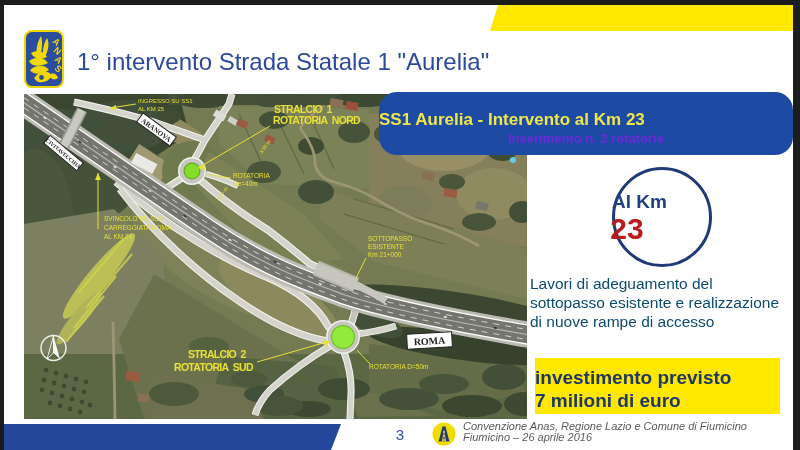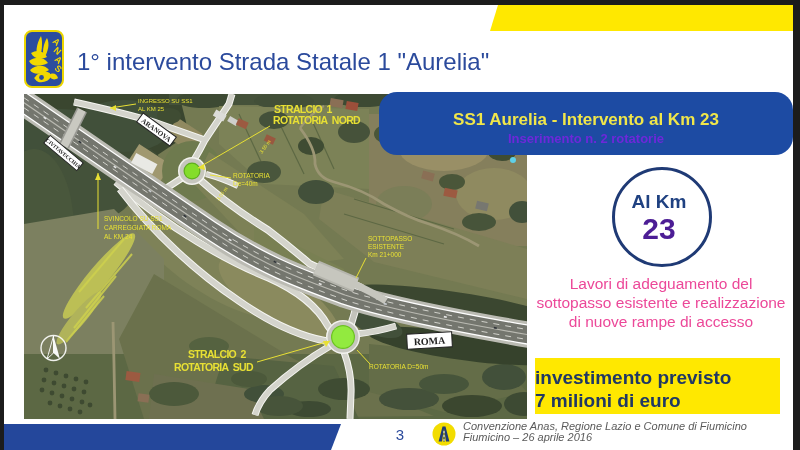--- a/index.html
+++ b/index.html
@@ -326,28 +326,28 @@
   <g transform="rotate(-3 405.5 246.5)">
     <rect x="383" y="239" width="45" height="15" fill="#fff" stroke="#222" stroke-width="1"></rect>
     <text x="405.5" y="250.5" font-size="10" text-anchor="middle" fill="#222">ROMA</text>
   </g>
 </g>
 </svg>
 
 </div>
 
 <div class="abs" style="left:379px;top:92px;width:414px;height:63px;background:#1d4ba3;border-radius:18px;"></div>
-<div class="abs" style="left:379px;top:110px;width:414px;text-align:center;color:#f0e64a;font-weight:bold;font-size:17px;">SS1 Aurelia - Intervento al Km 23</div>
+<div class="abs" style="left:379px;top:110px;width:414px;text-align:left;color:#f0e64a;font-weight:bold;font-size:17px;">SS1 Aurelia - Intervento al Km 23</div>
 <div class="abs" style="left:379px;top:131px;width:414px;text-align:center;color:#6d28d9;font-weight:bold;font-size:13px;">Inserimento n. 2 rotatorie</div>
 
 <div class="abs" style="left:612px;top:167px;width:94px;height:94px;border:3.5px solid #1f3a75;border-radius:50%;background:#fff;"></div>
-<div class="abs" style="left:612px;top:191px;width:94px;text-align:center;color:#1f4181;font-weight:bold;font-size:19px;">Al Km</div>
-<div class="abs" style="left:612px;top:212px;width:94px;text-align:center;color:#4c1d95;font-weight:bold;font-size:30px;">23</div>
-
-<div class="abs" style="left:530px;top:274px;width:262px;text-align:center;color:#ec4899;font-size:15.5px;line-height:19px;">Lavori di adeguamento del<br>sottopasso esistente e realizzazione<br>di nuove rampe di accesso</div>
+<div class="abs" style="left:612px;top:191px;width:94px;color:#1f4181;font-weight:bold;font-size:19px;">Al Km</div>
+<div class="abs" style="left:580px;top:212px;width:94px;text-align:center;color:#b91c1c;font-weight:bold;font-size:30px;">23</div>
+
+<div class="abs" style="left:530px;top:274px;width:262px;color:#0c4a6e;font-size:15.5px;line-height:19px;">Lavori di adeguamento del<br>sottopasso esistente e realizzazione<br>di nuove rampe di accesso</div>
 
 <div class="abs" style="left:535px;top:358px;width:245px;height:56px;background:#ffe800;"></div>
 <div class="abs" style="left:535px;top:366px;width:245px;text-align:left;color:#203864;font-weight:bold;font-size:19px;line-height:23px;">investimento previsto<br>7 milioni di euro</div>
 
 <svg class="abs" style="left:0;top:420px;" width="360" height="30">
   <polygon points="4,4 341,4 331,30 4,30" fill="#24479b"></polygon>
 </svg>
 
 <div class="abs" style="left:385px;top:426px;width:30px;text-align:center;color:#2b4a9c;font-size:15px;">3</div>
 

